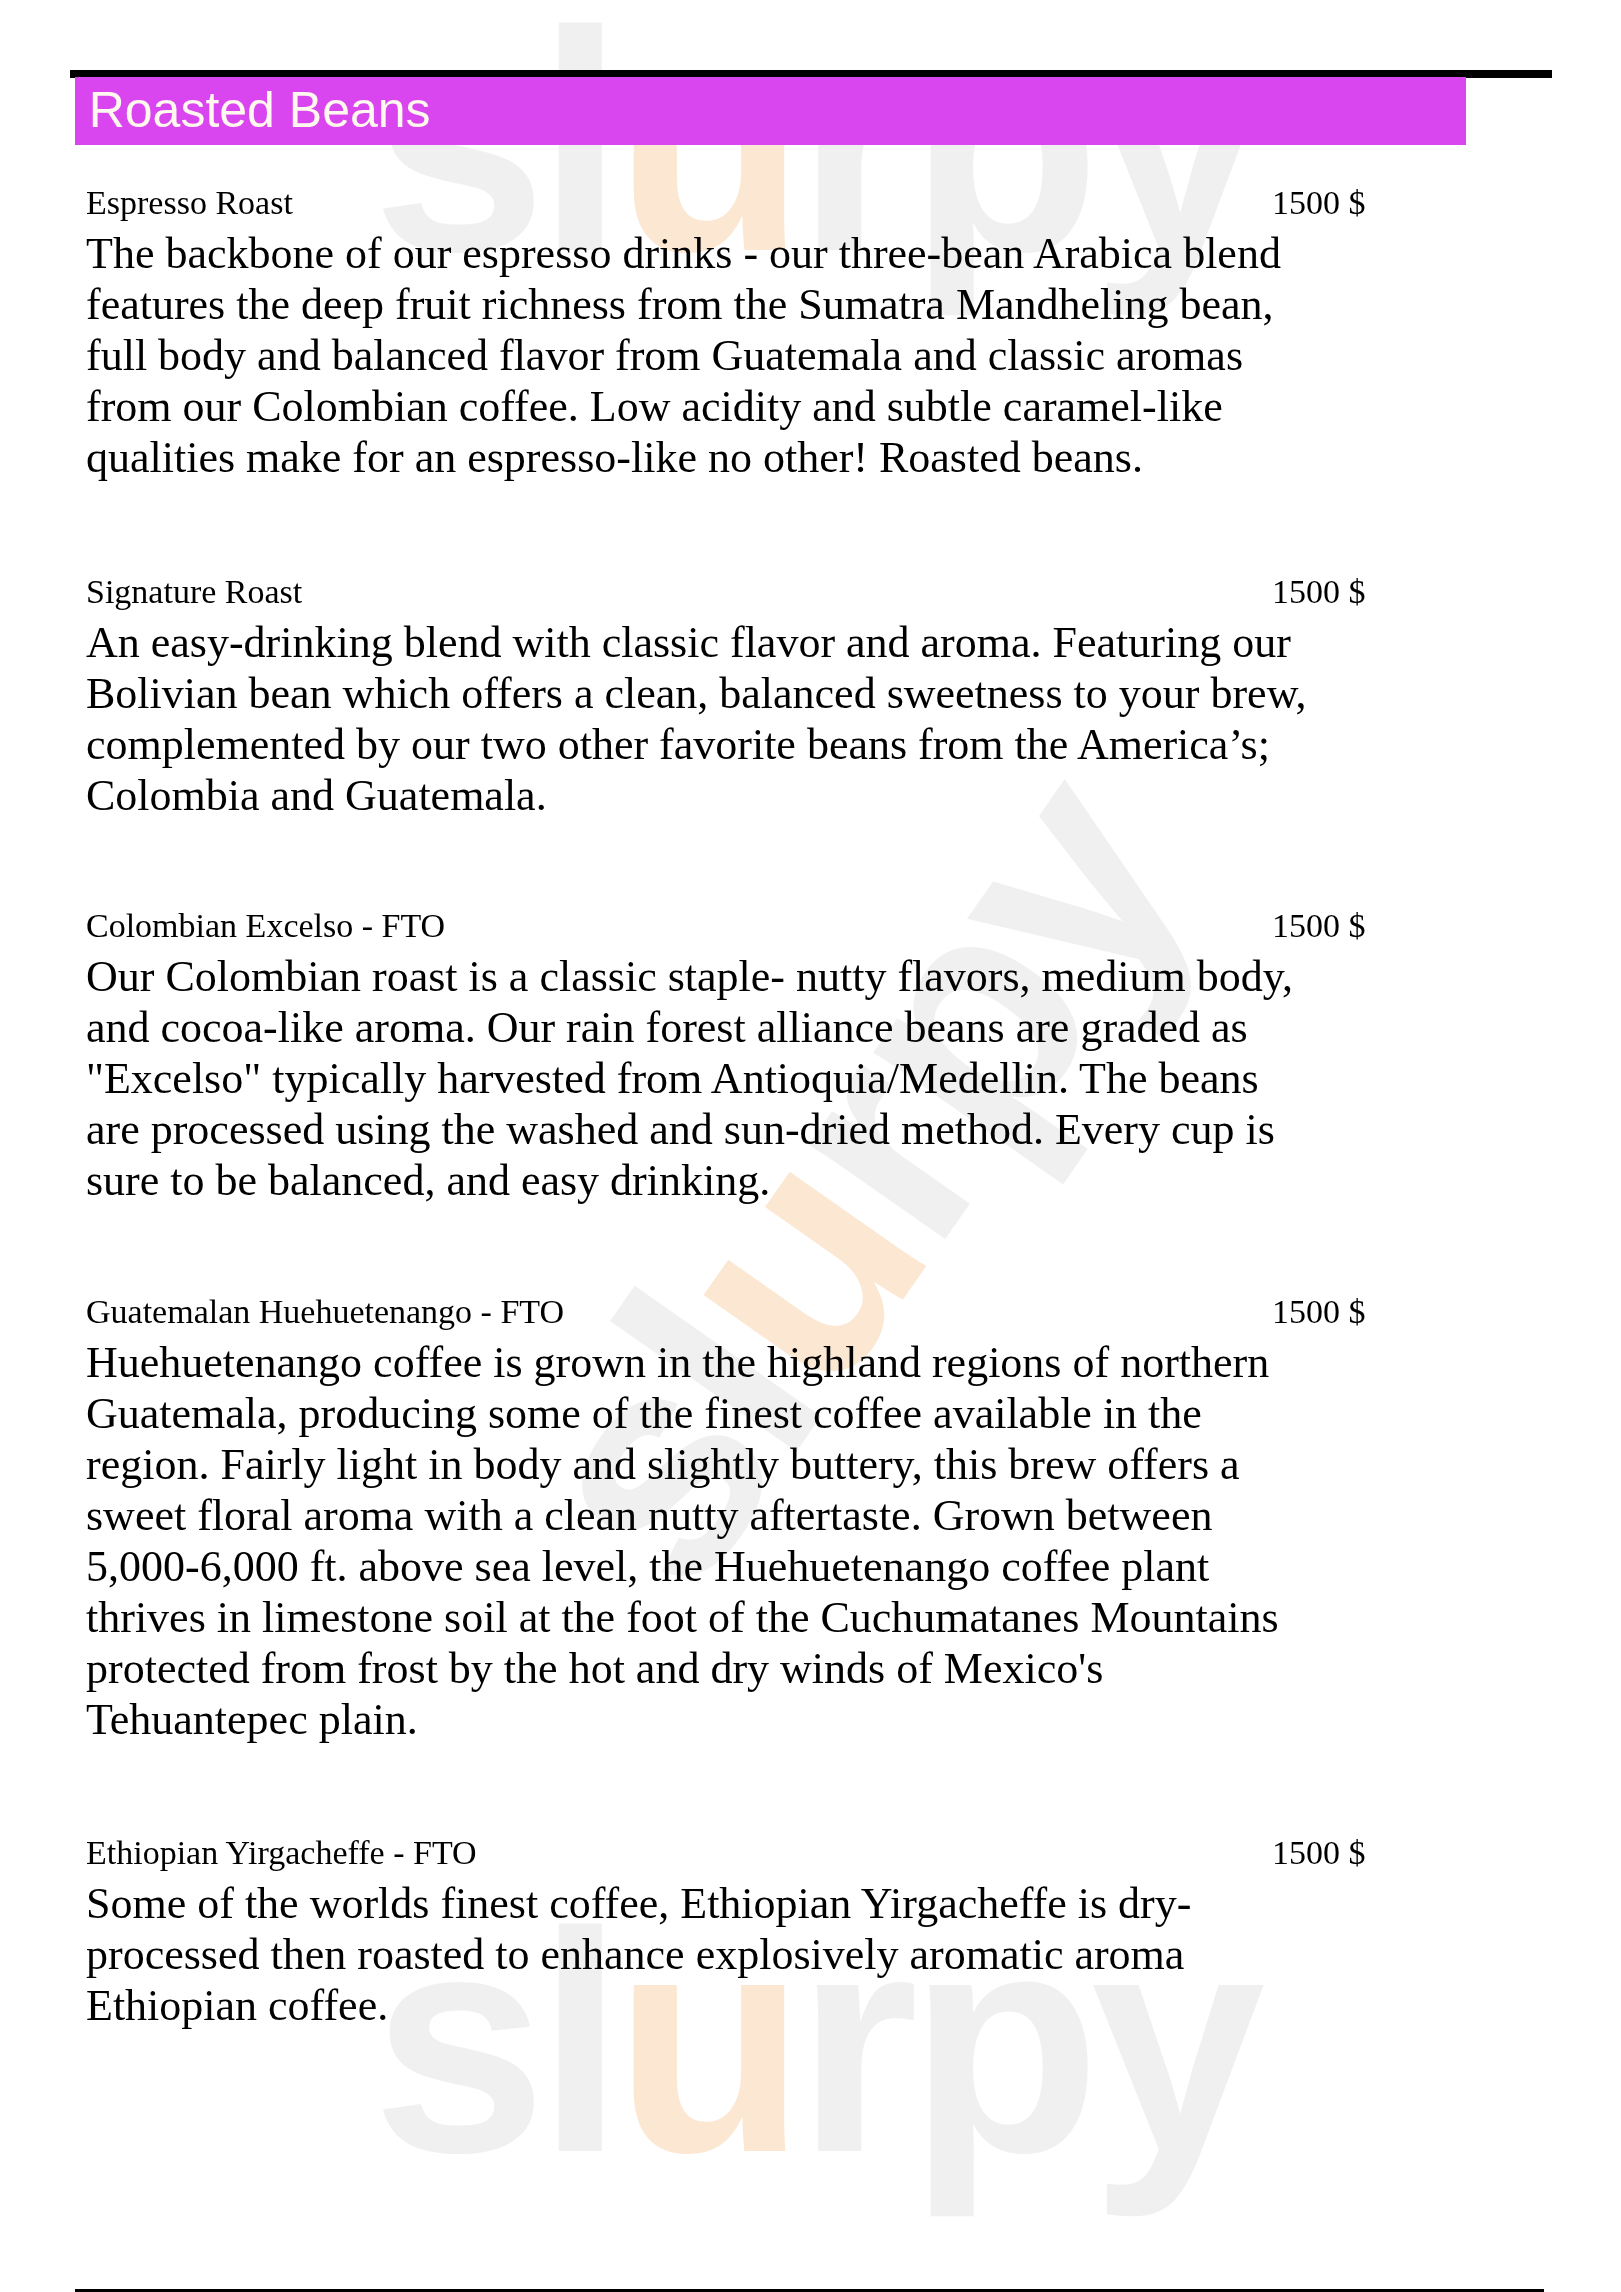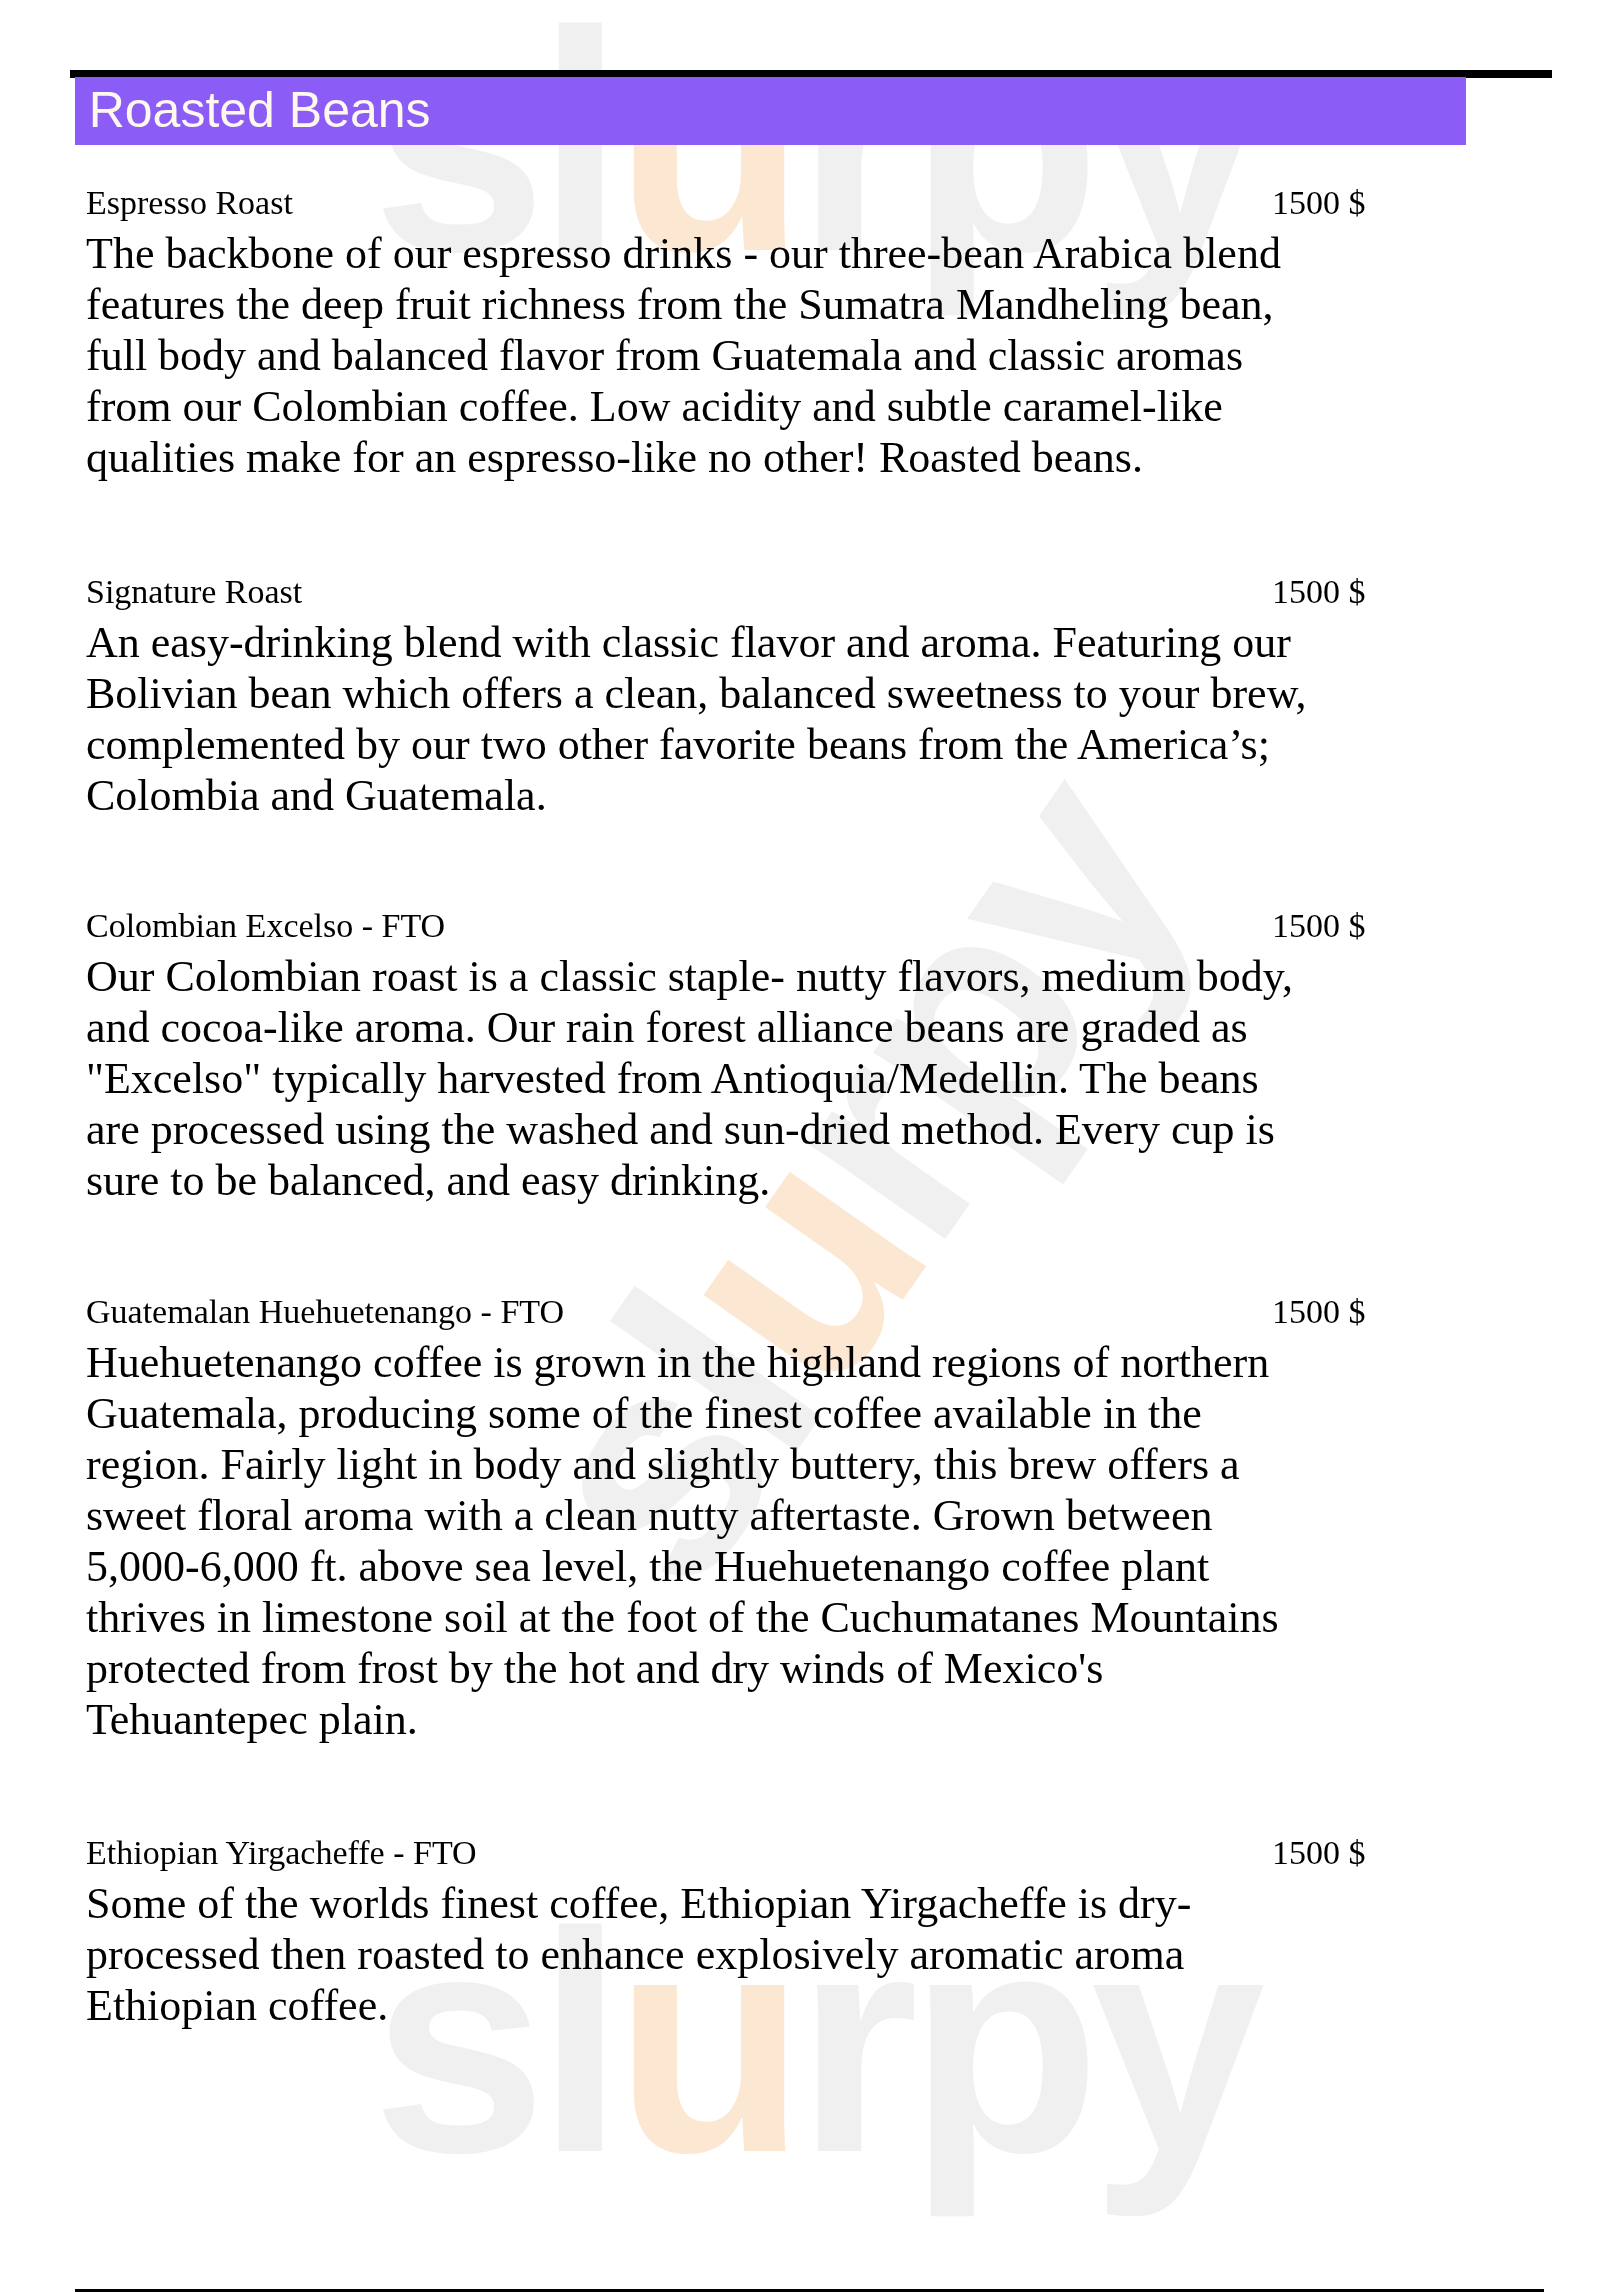--- a/index.html
+++ b/index.html
@@ -1,18 +1,18 @@
 <!DOCTYPE html>
 <html><head>
 <meta charset="utf-8">
 <style>
   html, body { margin:0; padding:0; background:#ffffff; }
   body { width:1621px; height:2293px; position:relative; overflow:hidden; font-family:"Liberation Serif","DejaVu Serif",serif; color:#000; }
   .top-rule { position:absolute; left:70px; top:70px; width:1482px; height:7.8px; background:#000; }
-  .section-bar { position:absolute; left:75px; top:77px; width:1391px; height:68px; background:#8b5cf6; }
+  .section-bar { position:absolute; left:75px; top:77px; width:1391px; height:68px; background:#d946ef; }
   .section-title { position:absolute; left:13.7px; top:5.9px; font-family:"Liberation Sans","DejaVu Sans",sans-serif; font-size:50px; line-height:55px; color:#FFF8EE; white-space:nowrap; }
   .item { position:absolute; left:86px; width:1157px; }
   .item-name { font-size:34px; line-height:51px; height:51px; white-space:nowrap; }
   .item-desc { font-size:44px; line-height:51px; }
   .item-desc span { display:block; white-space:nowrap; }
   .item-price { position:absolute; left:1186px; top:0; font-size:34px; line-height:51px; white-space:nowrap; }
   .bottom-rule { position:absolute; left:75px; top:2289px; width:1469px; height:2.9px; background:#000; }
   .watermark { position:absolute; font-family:"Liberation Sans","DejaVu Sans",sans-serif; font-weight:bold; font-size:314px; letter-spacing:-9.8px; color:rgba(200,200,200,0.28); white-space:nowrap; pointer-events:none; z-index:0; }
   .watermark .u { color:rgba(240,150,50,0.22); }
   .wm1 { left:372px; top:-39px; }

